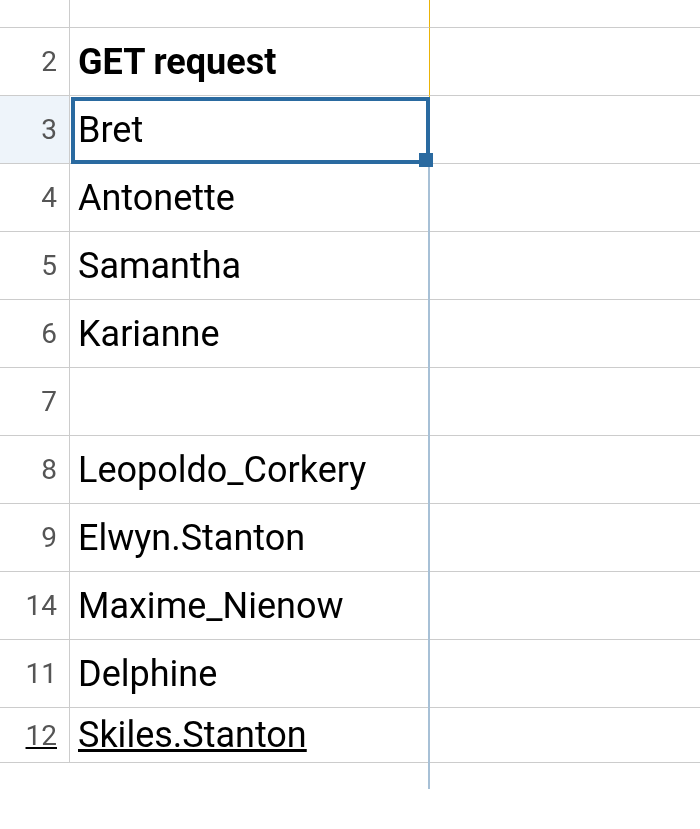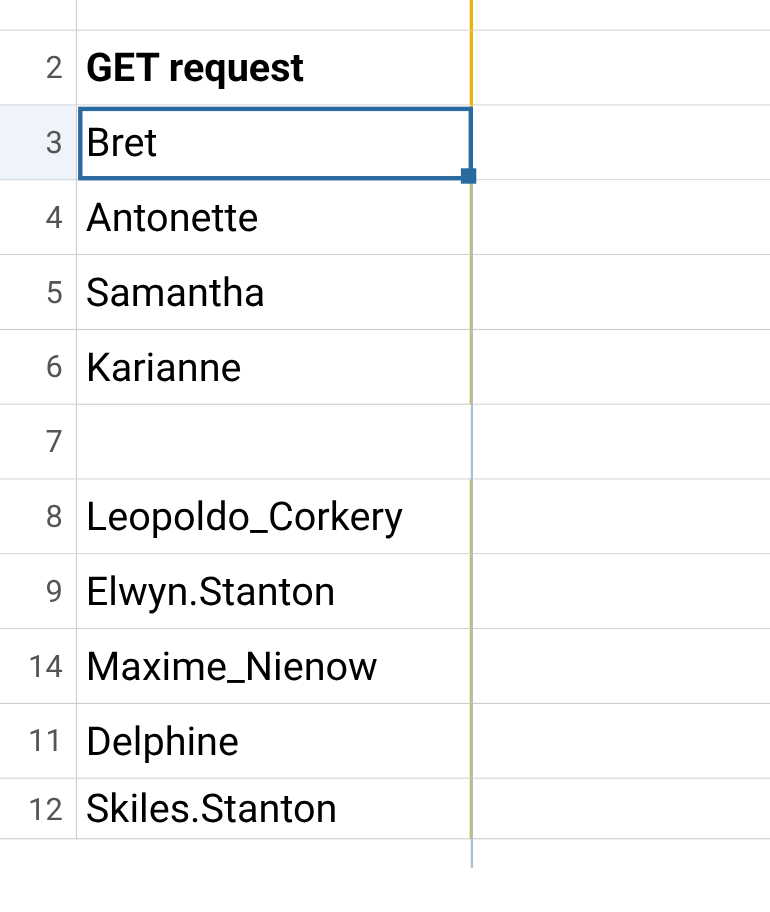--- a/index.html
+++ b/index.html
@@ -21,20 +21,21 @@
     .row {
       display: flex;
       height: 68px;
       align-items: stretch;
     }
     .row.first-partial {
       height: 28px;
     }
     .row.last-visible {
       height: 55px;
+      text-decoration: underline;
     }
     .row-header {
       width: 70px;
       flex-shrink: 0;
       display: flex;
       align-items: center;
       justify-content: flex-end;
       padding-right: 12px;
       font-size: 28px;
       color: #555555;
@@ -47,21 +48,21 @@
     }
     .cell-a {
       width: 360px;
       flex-shrink: 0;
       display: flex;
       align-items: center;
       padding-left: 8px;
       font-size: 36px;
       color: #000000;
       border-bottom: 1px solid #cccccc;
-      border-right: 3px solid #eab308;
+      border-right: 1px solid #eab308;
       background: #ffffff;
       position: relative;
       white-space: nowrap;
       overflow: visible;
     }
     .cell-a.bold-header {
       font-weight: 700;
     }
     .cell-rest {
       flex: 1;

